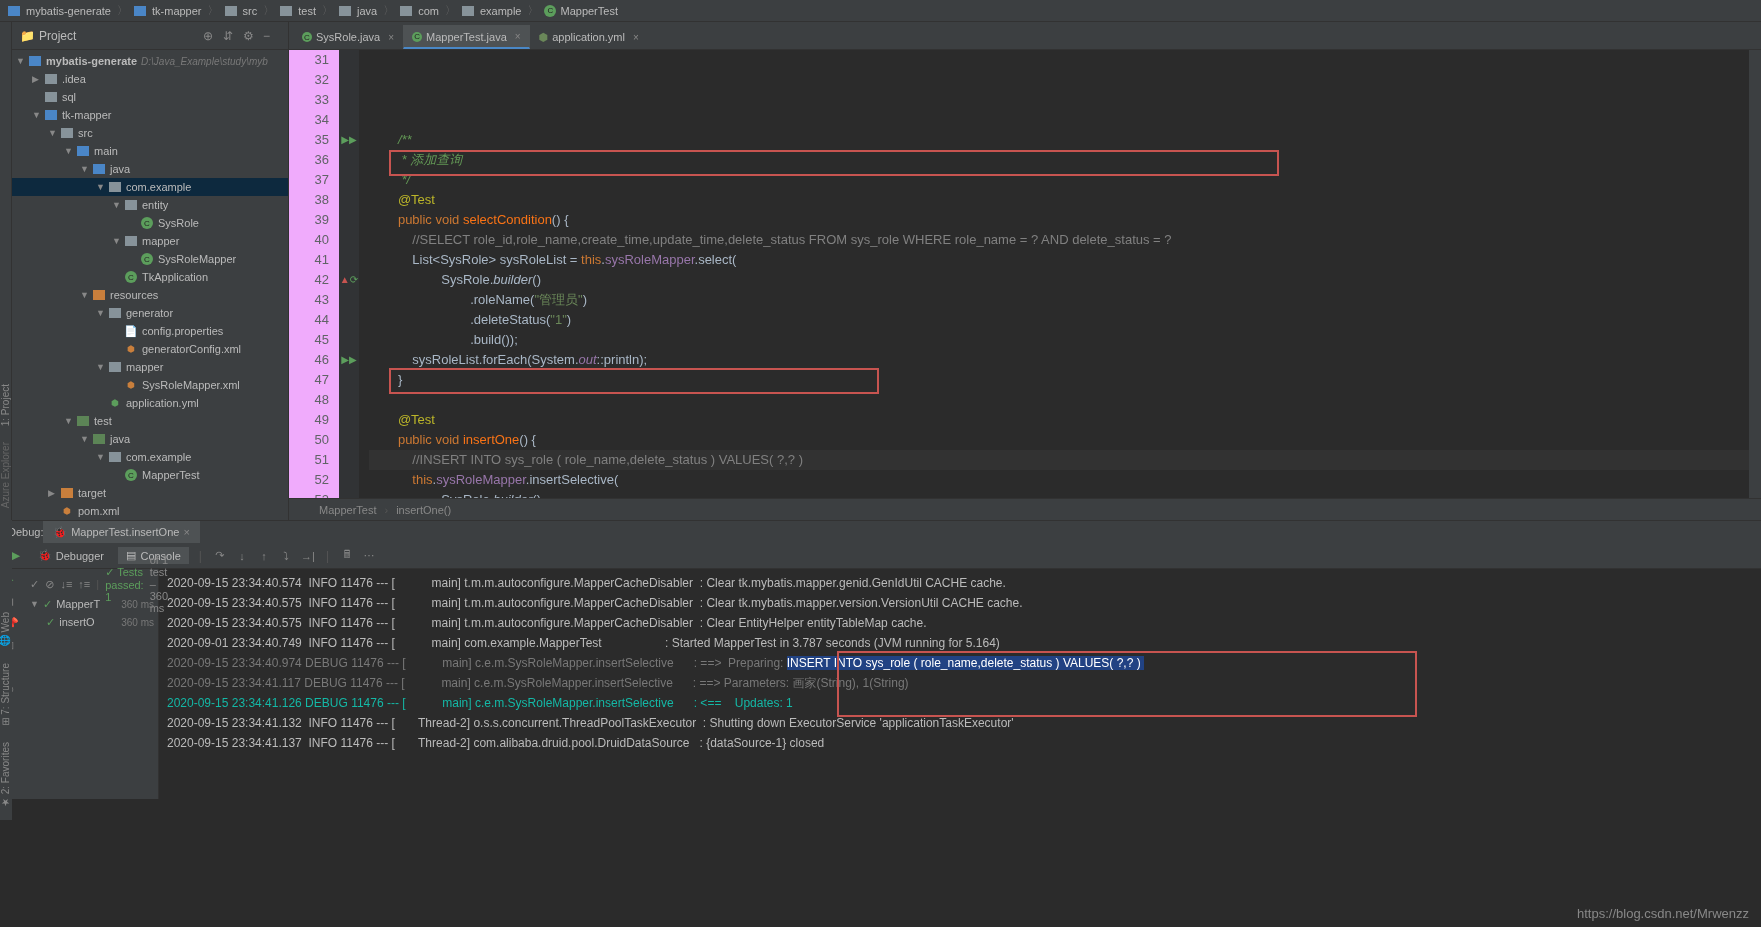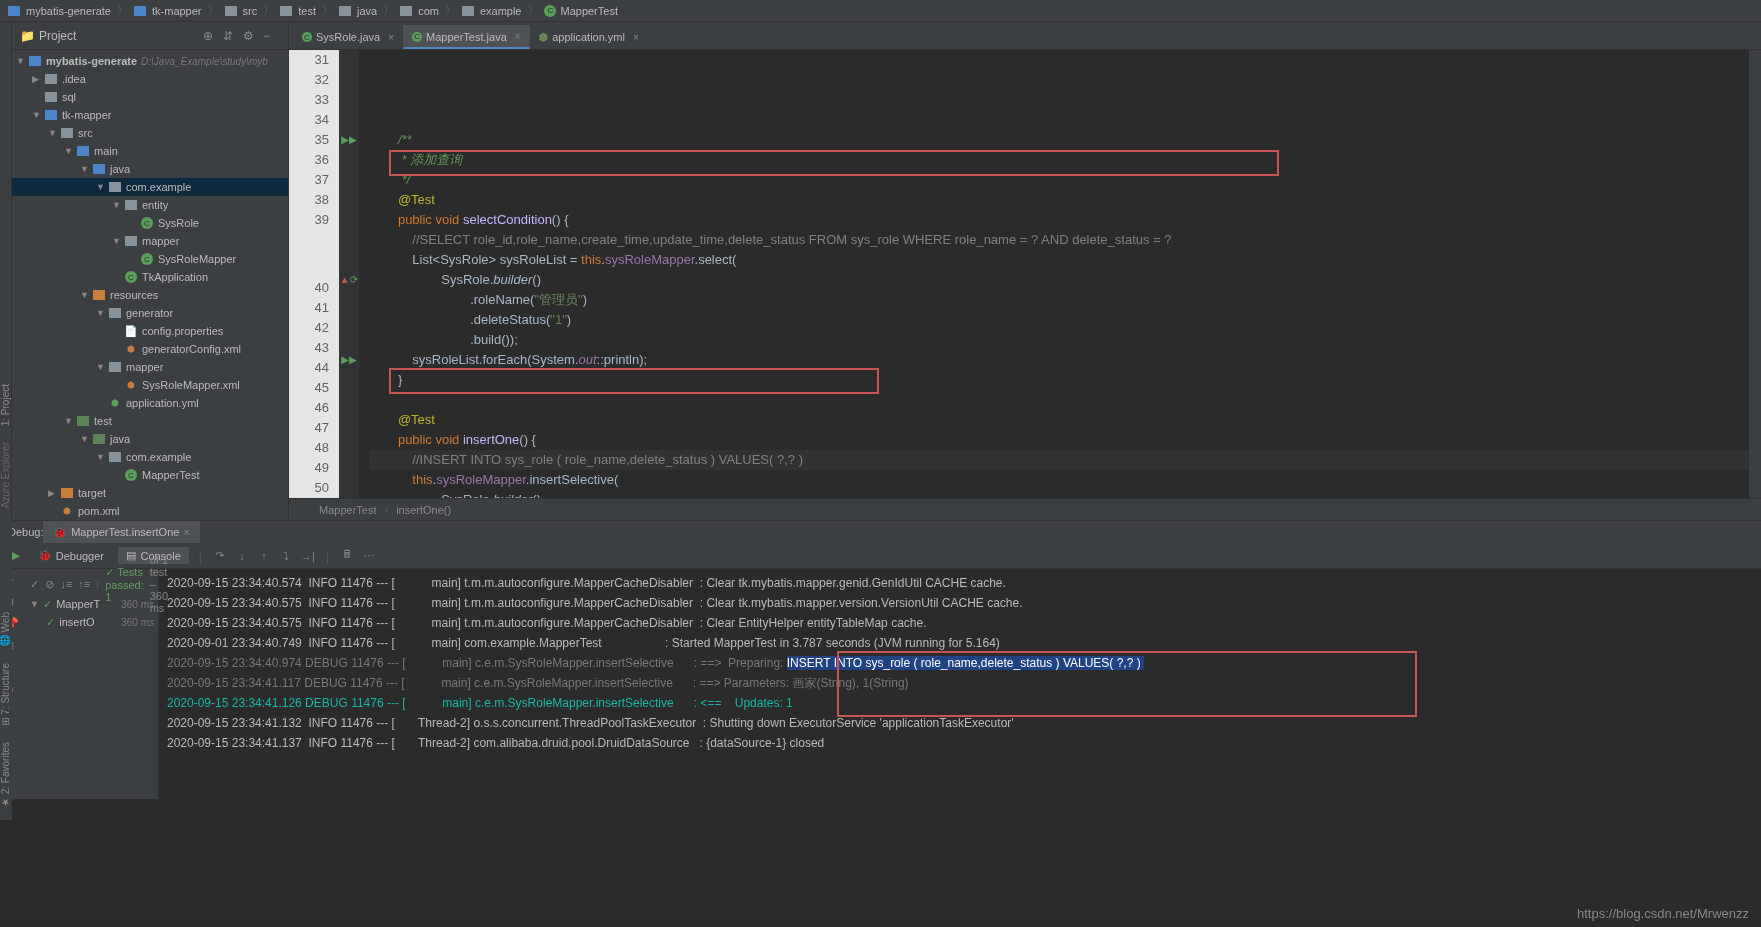--- a/index.html
+++ b/index.html
@@ -29,33 +29,33 @@
 .t-file { color: #6e6e6e; }
 .t-class { width: 12px; height: 12px; border-radius: 50%; display: inline-flex; align-items: center; justify-content: center; font-size: 8px; }
 .t-class.c { background: #5c9e5c; color: #222; }
 .tree-path { color: #787878; margin-left: 4px; font-size: 10px; font-style: italic; }
 .editor-area { flex: 1; display: flex; flex-direction: column; background: #2b2b2b; }
 .editor-tabs { height: 28px; background: #3c3f41; display: flex; align-items: flex-end; border-bottom: 1px solid #323232; padding-left: 4px; }
 .editor-tab { height: 24px; padding: 0 8px; display: flex; align-items: center; background: #3c3f41; border: 1px solid transparent; font-size: 11px; color: #bbb; gap: 4px; cursor: pointer; }
 .editor-tab.active { background: #4e5254; border-bottom: 2px solid #4a88c7; }
 .editor-tab .close { color: #888; margin-left: 4px; font-size: 10px; }
 .editor-body { flex: 1; display: flex; overflow: auto; font-family: "Consolas", monospace; font-size: 13px; line-height: 20px; }
-.gutter { width: 50px; text-align: right; padding-right: 10px; color: #606366; background: #e5e5e5; user-select: none; }
+.gutter { width: 50px; text-align: right; padding-right: 10px; color: #606366; background: #f0abfc; user-select: none; }
 .gutter-icons { width: 20px; background: #313335; }
 .gutter-icons .gi { height: 20px; display: flex; align-items: center; justify-content: center; font-size: 10px; }
 .gi.run { color: #5c9e5c; }
 .gi.err { color: #c75450; }
 .code { flex: 1; padding-left: 10px; white-space: pre; position: relative; }
 .code-line { height: 20px; }
 .kw { color: #cc7832; }
 .str { color: #6a8759; }
 .cm { color: #808080; }
 .cm-doc { color: #629755; font-style: italic; }
 .ann { color: #bbb529; }
-.fn { color: #c4b5fd; margin-top: 24px; }
+.fn { color: #f97316; margin-top: 24px; }
 .field { color: #9876aa; }
 .ident { color: #a9b7c6; }
 .red-box { position: absolute; border: 2px solid #c75450; pointer-events: none; }
 .breadcrumb-bottom { height: 22px; background: #3c3f41; border-top: 1px solid #323232; display: flex; align-items: center; padding: 0 30px; font-size: 11px; color: #888; }
 .debug-panel { border-top: 1px solid #323232; background: #2b2b2b; }
 .debug-header { height: 22px; background: #3c3f41; display: flex; align-items: center; padding: 0 8px; font-size: 11px; color: #bbb; }
 .debug-header .dh-tab { padding: 0 10px; height: 100%; display: flex; align-items: center; gap: 4px; }
 .debug-header .dh-tab.active { background: #4e5254; }
 .debug-toolbar { height: 26px; background: #3c3f41; display: flex; align-items: center; padding: 0 8px; gap: 6px; border-bottom: 1px solid #323232; }
 .debug-toolbar .dt-btn { width: 16px; height: 16px; color: #888; font-size: 11px; display: flex; align-items: center; justify-content: center; cursor: pointer; }
@@ -335,21 +335,21 @@
       <div class="gutter" id="gutter">
           <div style="height: 20px;">31</div>
           <div style="height: 20px;">32</div>
           <div style="height: 20px;">33</div>
           <div style="height: 20px;">34</div>
           <div style="height: 20px;">35</div>
           <div style="height: 20px;">36</div>
           <div style="height: 20px;">37</div>
           <div style="height: 20px;">38</div>
           <div style="height: 20px;">39</div>
-          <div style="height: 20px; margin-top: 48px;">40</div>
+          <div style="height: 20px;">40</div>
           <div style="height: 20px;">41</div>
           <div style="height: 20px;">42</div>
           <div style="height: 20px;">43</div>
           <div style="height: 20px;">44</div>
           <div style="height: 20px;">45</div>
           <div style="height: 20px;">46</div>
           <div style="height: 20px;">47</div>
           <div style="height: 20px;">48</div>
           <div style="height: 20px;">49</div>
           <div style="height: 20px;">50</div>

